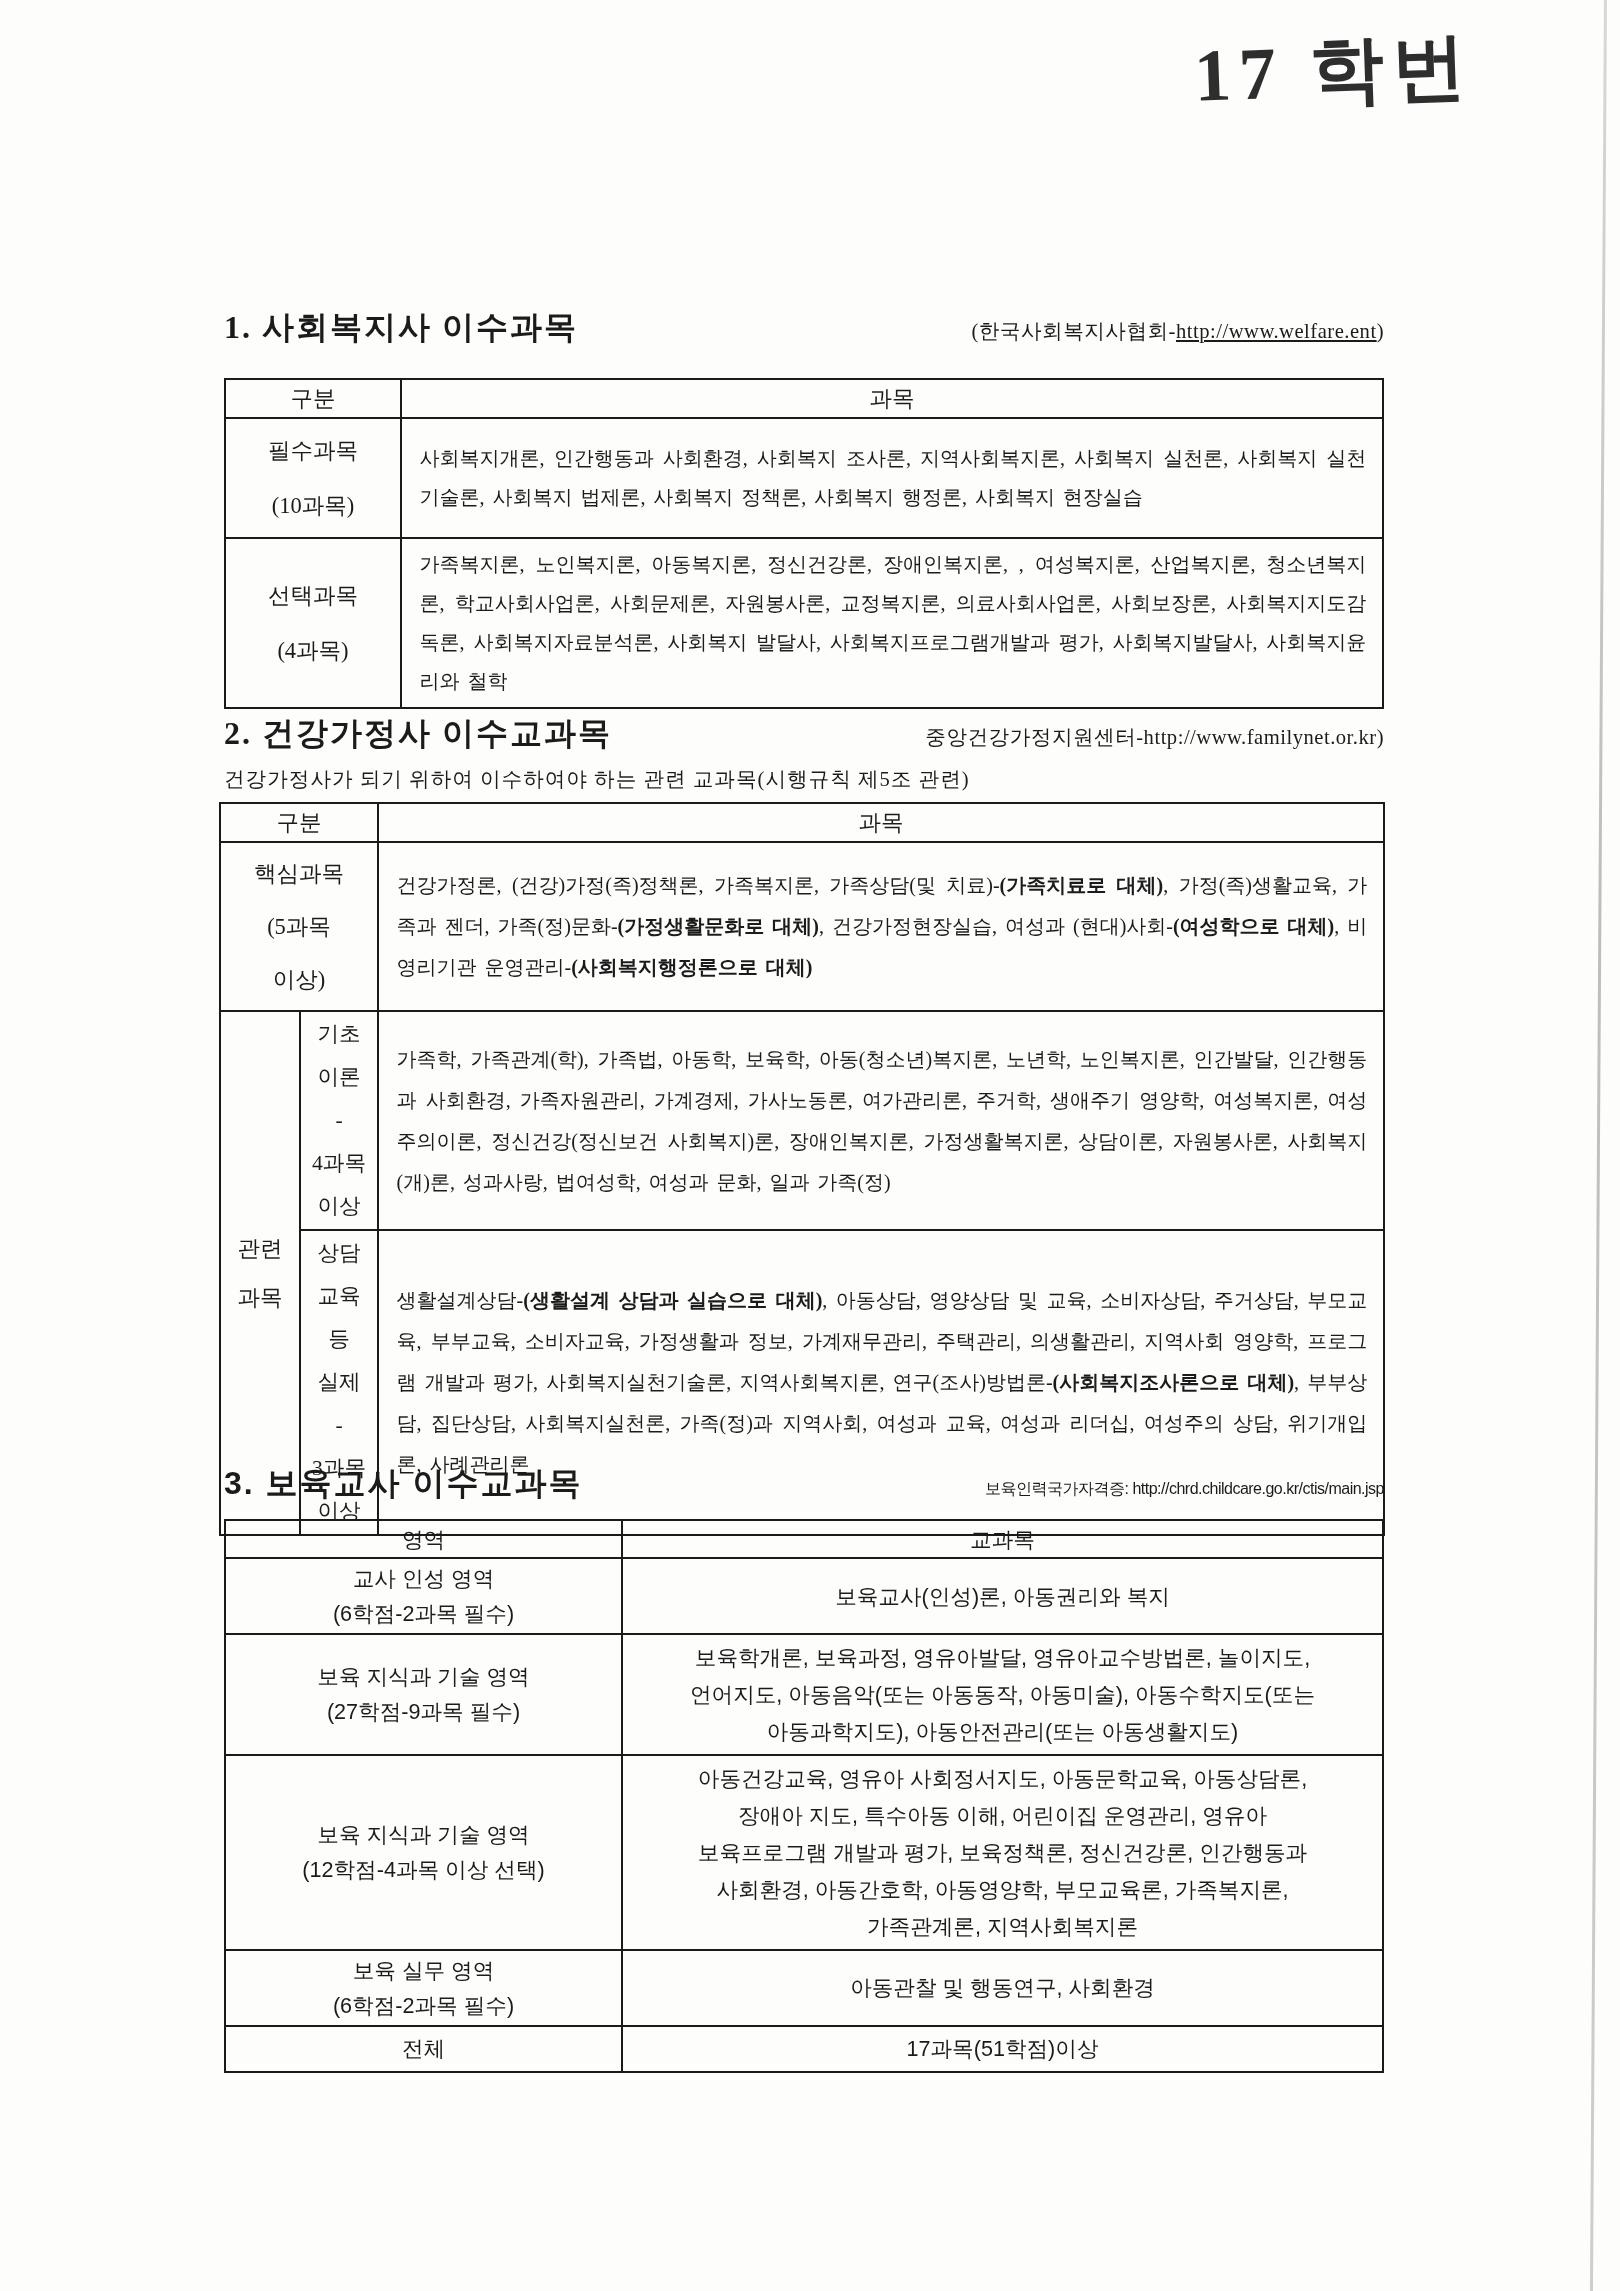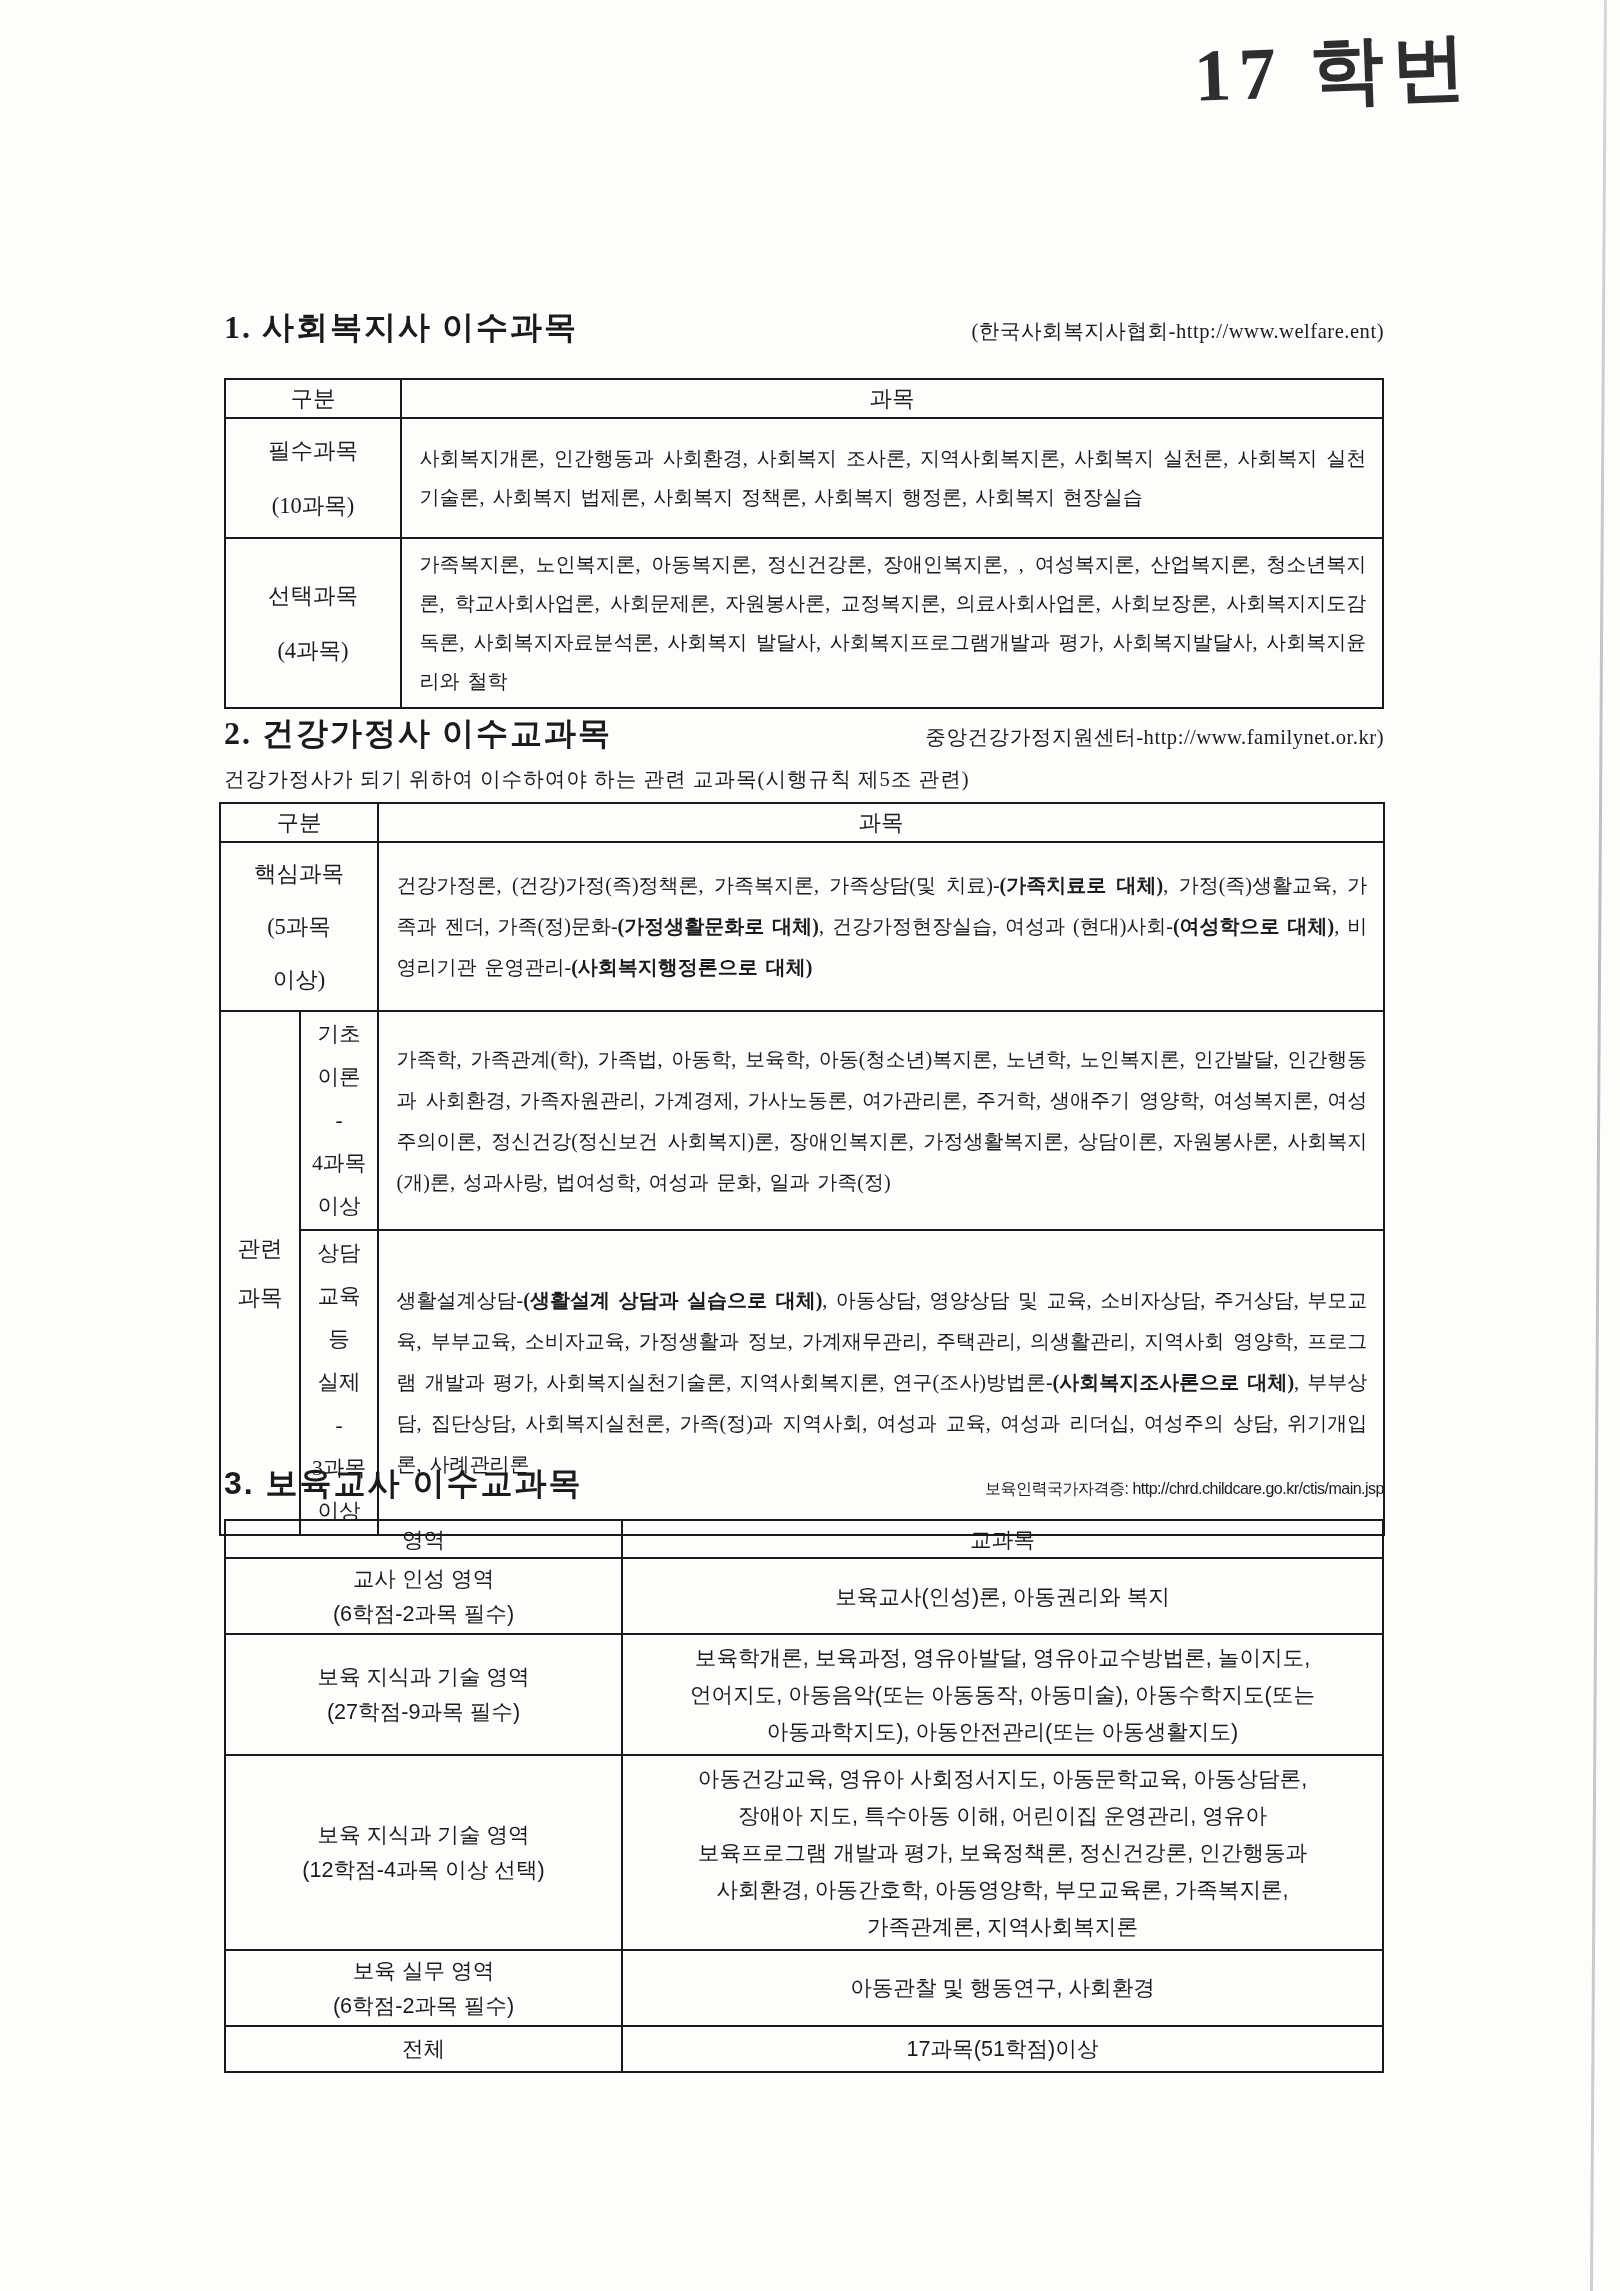--- a/index.html
+++ b/index.html
@@ -44,21 +44,21 @@
 </style>
 </head>
 <body>
 
 <div class="page">
 
   <div class="handwriting">17 학번</div>
 
   <div class="block sec-head sec1-head">
     <span class="sec-title">1. 사회복지사 이수과목</span>
-    <span class="sec-src"><span>(한국사회복지사협회-</span><span style=" text-align: center;">http://www.welfare.ent</span><span>)</span></span>
+    <span class="sec-src"><span>(한국사회복지사협회-</span><span style="text-decoration: underline; text-align: center;">http://www.welfare.ent</span><span>)</span></span>
   </div>
 
   <div class="block t1-pos">
     <table class="doc-table t1">
       <colgroup>
           <col style="width:176px">
           <col>
         </colgroup>
       <tbody>
           <tr>

